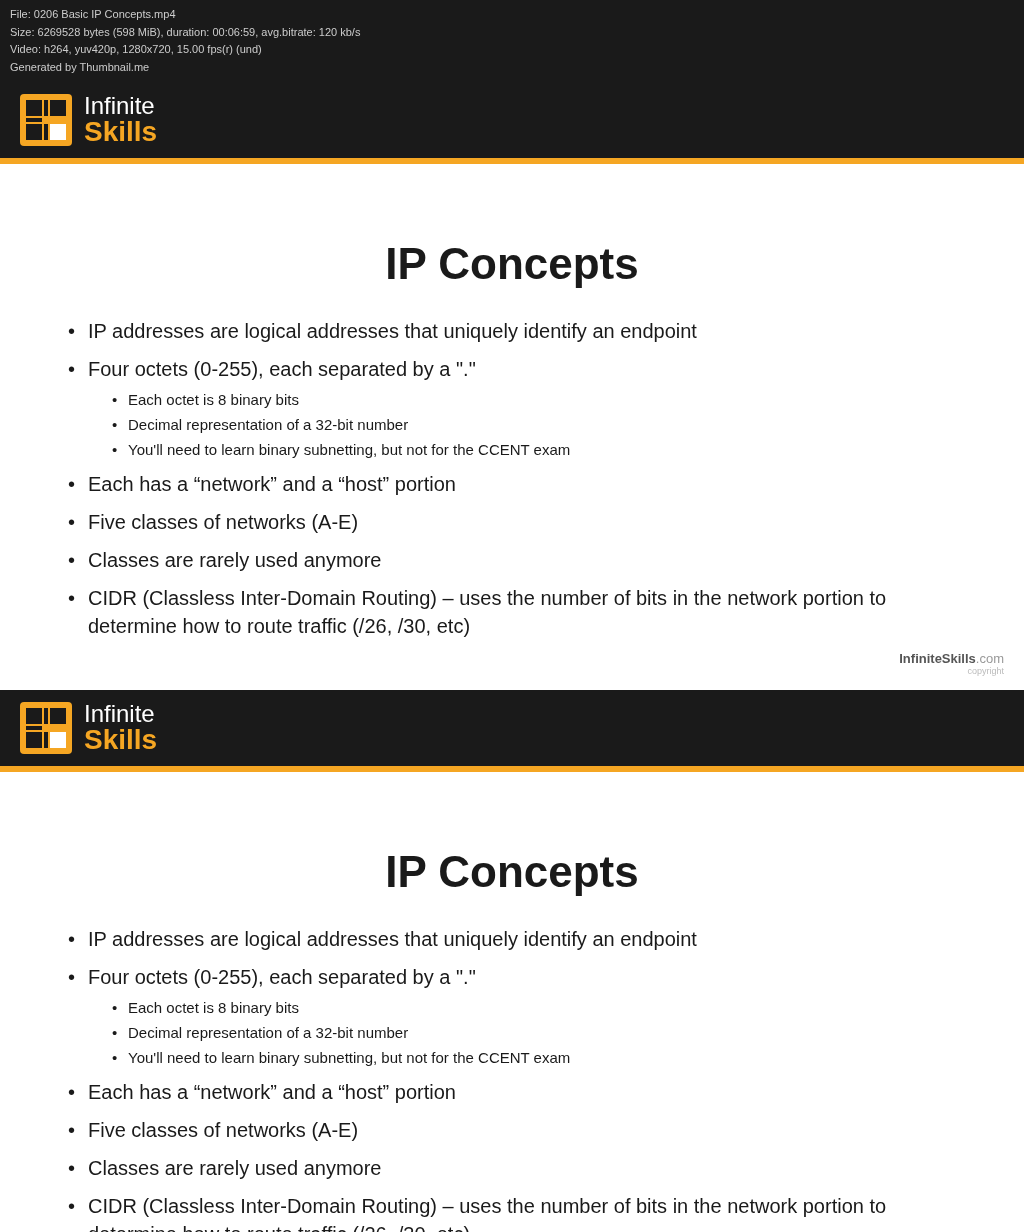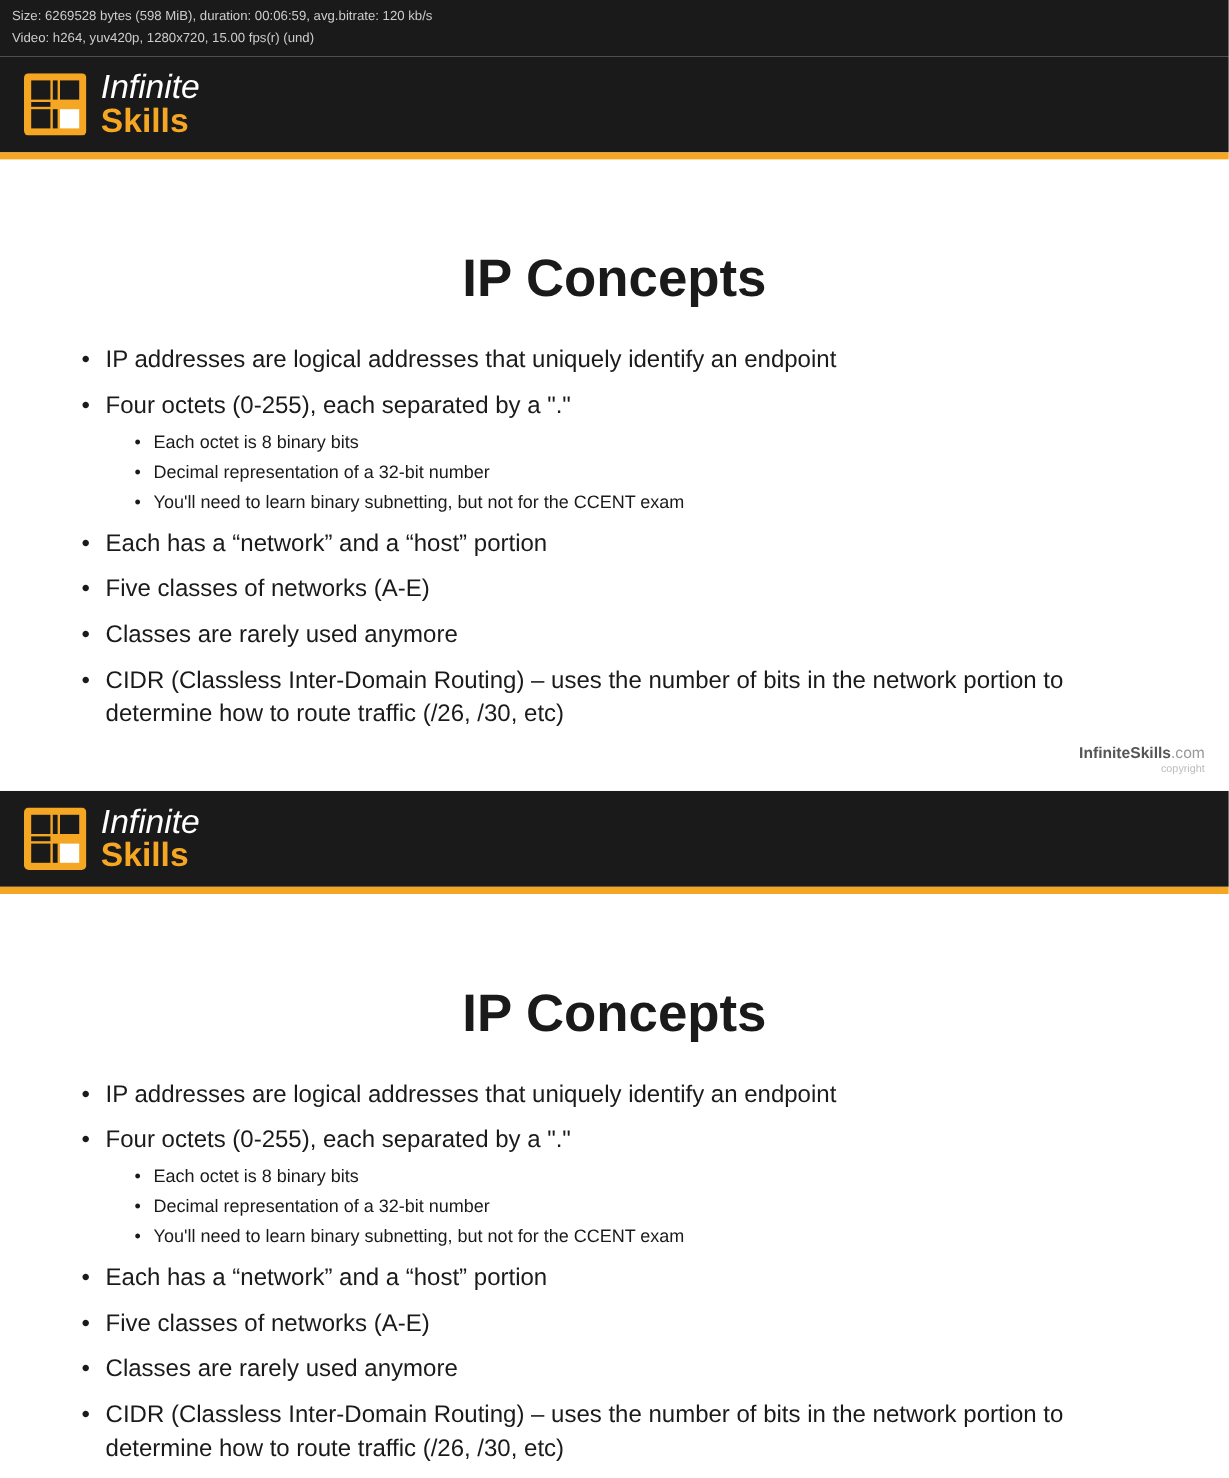--- a/index.html
+++ b/index.html
@@ -46,25 +46,24 @@
       height: 52px;
     }
 
     .logo-text {
       display: flex;
       flex-direction: column;
       line-height: 1;
     }
 
     .logo-text .infinite {
-      font-size: 28px;
+      font-size: 24px;
       font-weight: normal;
       color: #ffffff;
       font-family: Arial, sans-serif;
-      font-style: italic;
     }
 
     .logo-text .skills {
       font-size: 28px;
       font-weight: bold;
       color: #f5a623;
       font-family: Arial, sans-serif;
     }
 
     
@@ -152,22 +151,24 @@
     .panel {
       margin-bottom: 0;
     }
   </style>
 </head>
 <body>
 
 <div class="panel">
 
   <div class="metadata-bar">
+    <div>File: 0206 Basic IP Concepts.mp4</div>
     <div>Size: 6269528 bytes (598 MiB), duration: 00:06:59, avg.bitrate: 120 kb/s</div>
     <div>Video: h264, yuv420p, 1280x720, 15.00 fps(r) (und)</div>
+    <div>Generated by Thumbnail.me</div>
   </div>
 
   <div class="header-bar">
     <div class="logo-container">
 
       <svg class="logo-icon" viewBox="0 0 52 52" xmlns="http://www.w3.org/2000/svg">
         <rect width="52" height="52" fill="#f5a623" rx="4"></rect>
         <rect x="6" y="6" width="16" height="16" fill="#1a1a1a"></rect>
         <rect x="6" y="24" width="16" height="4" fill="#1a1a1a"></rect>
         <rect x="6" y="30" width="16" height="16" fill="#1a1a1a"></rect>

